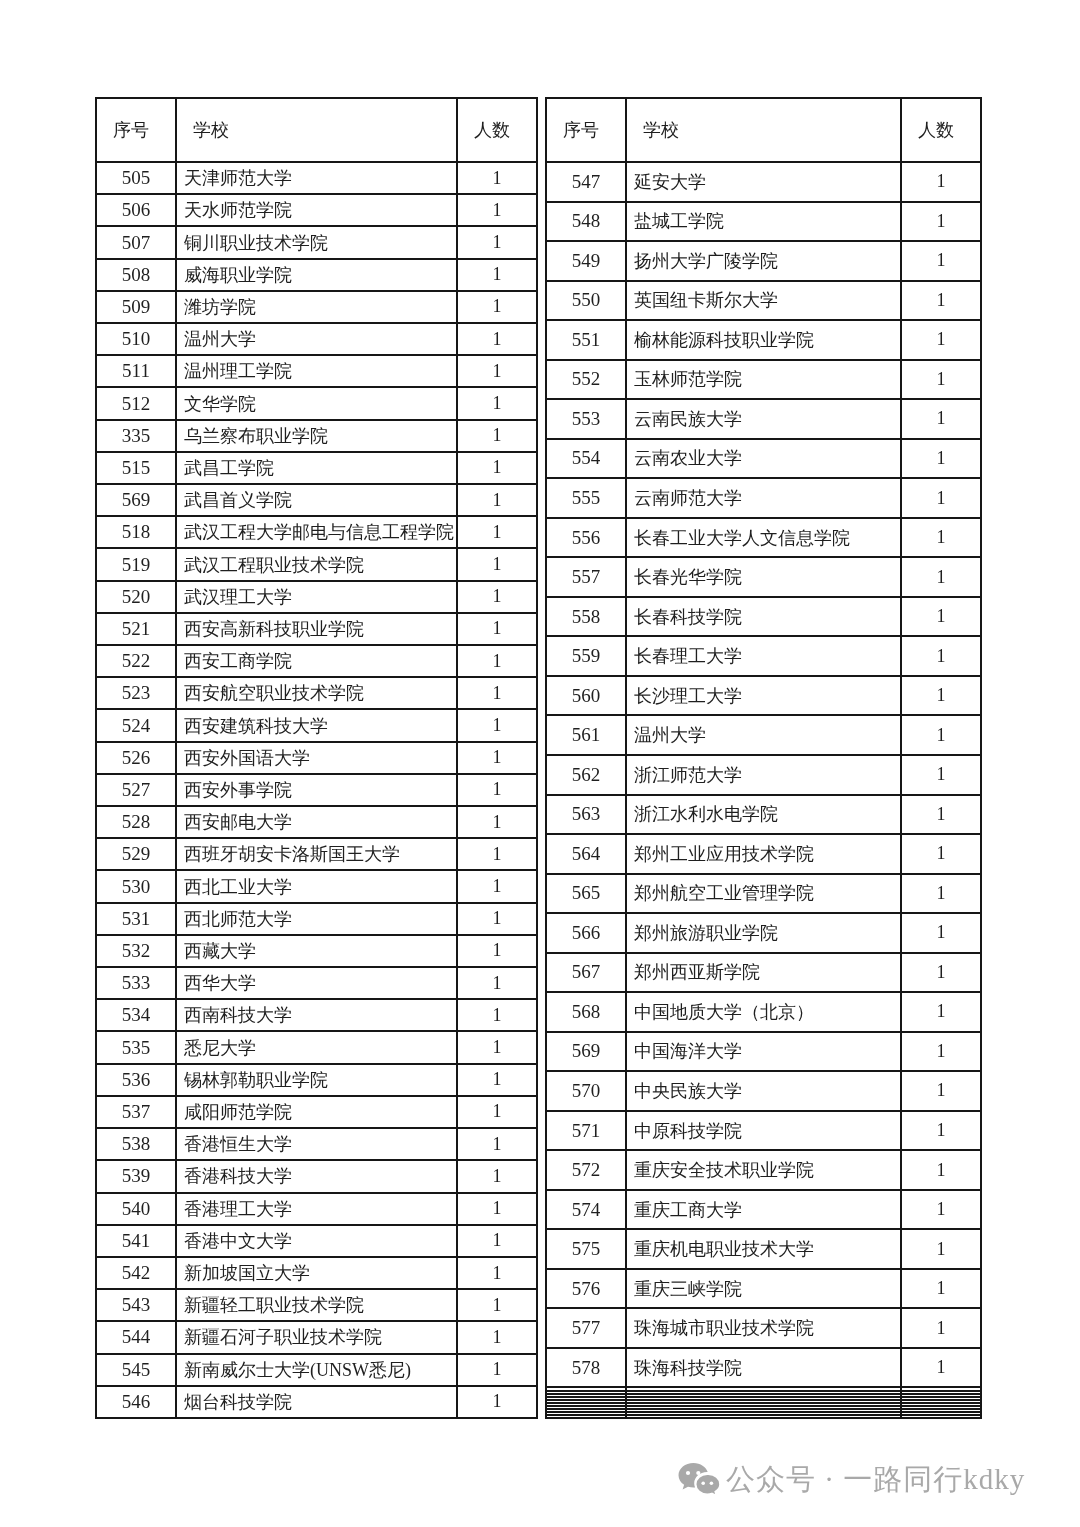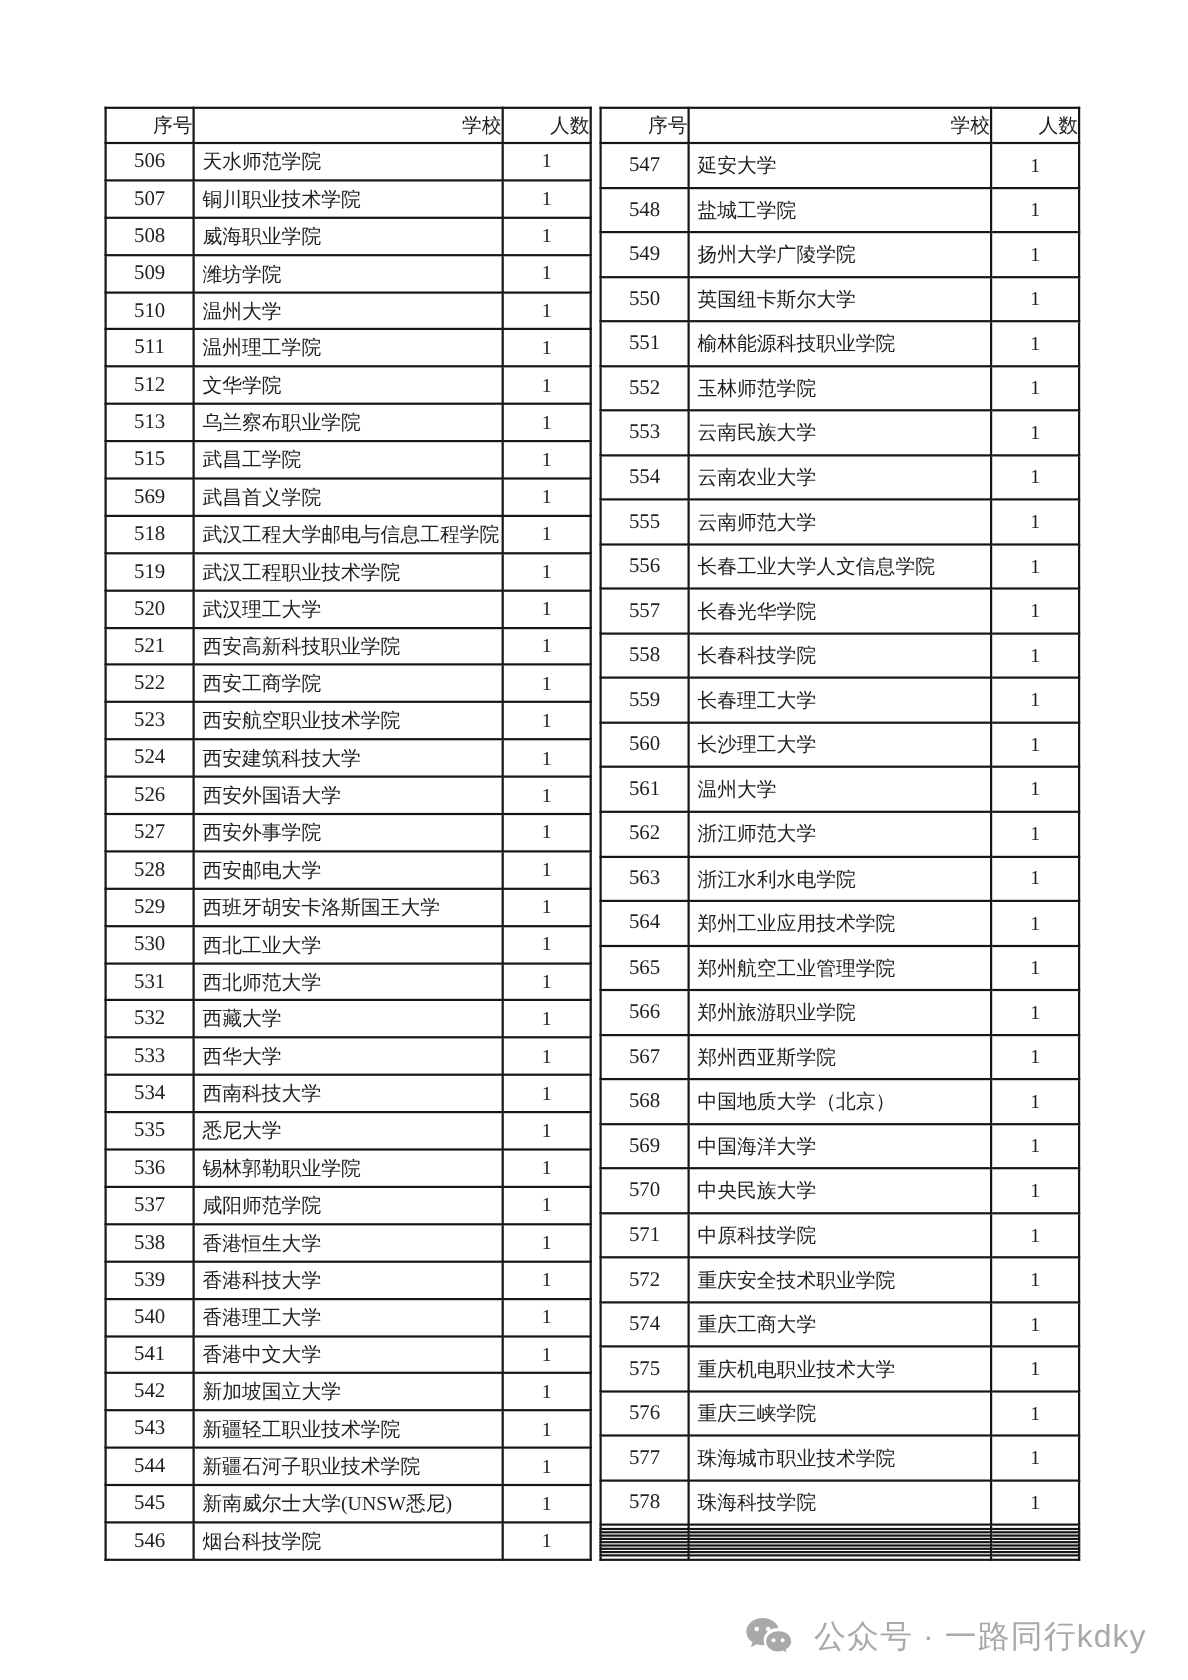--- a/index.html
+++ b/index.html
@@ -9,33 +9,33 @@
   }
   .tables{position:absolute;top:97px;left:95px;display:flex;gap:7px;}
   table.roster{border-collapse:collapse;table-layout:fixed;height:1322px;}
   table.roster.left{width:443px;}
   table.roster.right{width:437px;}
   table.roster th,table.roster td{
     border:2px solid #161616;overflow:hidden;vertical-align:middle;
     background:#fff;
   }
   table.roster th{
-    font-weight:normal;font-size:18px;text-align:right;height:30px;padding:0;
+    font-weight:normal;font-size:18px;text-align:left;height:30px;padding:16px;
   }
   td.serial{font-size:19px;text-align:center;padding:0;}
   td.school{font-size:18px;text-align:left;padding:0 3px 0 7px;white-space:nowrap;}
   td.count{font-size:18px;text-align:center;padding:0;}
   .col-serial{width:80px;}
   .col-school{width:281px;}
   .col-count{width:80px;}
   table.roster.right .col-school{width:275px;}
   .footer{
     position:absolute;top:1460px;left:676px;height:48px;
-    display:flex;align-items:flex-end;gap:18px;
-    font-family:Liberation Sans, sans-serif;
+    display:flex;align-items:flex-start;gap:4px;
+    font-family:Liberation Serif, serif;
     font-size:29px;color:#a9a9a9;letter-spacing:1px;
   }
   .wechat-icon{display:inline-block;line-height:0;}
 </style>
 </head>
 <body>
 
 <div class="tables">
   <table class="roster left">
     <colgroup>
@@ -45,20 +45,25 @@
     </colgroup>
   <thead>
         <tr>
           <th>序号</th>
           <th>学校</th>
           <th>人数</th>
         </tr>
       </thead>
       <tbody>
         <tr>
+          <td class="serial">505</td>
+          <td class="school">天津师范大学</td>
+          <td class="count">1</td>
+        </tr>
+        <tr>
           <td class="serial">506</td>
           <td class="school">天水师范学院</td>
           <td class="count">1</td>
         </tr>
         <tr>
           <td class="serial">507</td>
           <td class="school">铜川职业技术学院</td>
           <td class="count">1</td>
         </tr>
         <tr>
@@ -80,21 +85,21 @@
           <td class="serial">511</td>
           <td class="school">温州理工学院</td>
           <td class="count">1</td>
         </tr>
         <tr>
           <td class="serial">512</td>
           <td class="school">文华学院</td>
           <td class="count">1</td>
         </tr>
         <tr>
-          <td class="serial">513</td>
+          <td class="serial">335</td>
           <td class="school">乌兰察布职业学院</td>
           <td class="count">1</td>
         </tr>
         <tr>
           <td class="serial">515</td>
           <td class="school">武昌工学院</td>
           <td class="count">1</td>
         </tr>
         <tr>
           <td class="serial">569</td>

